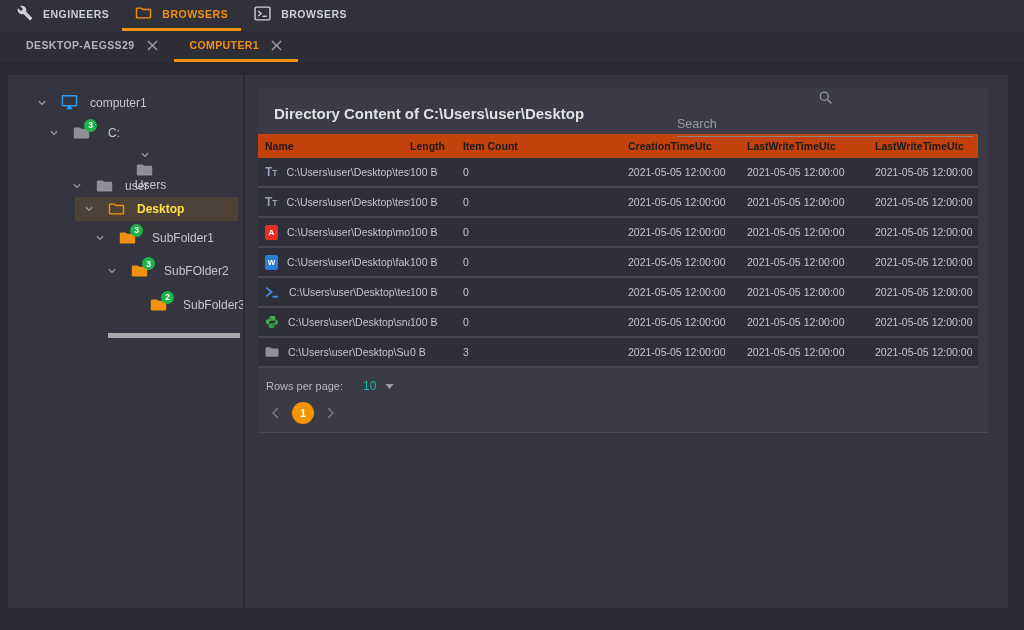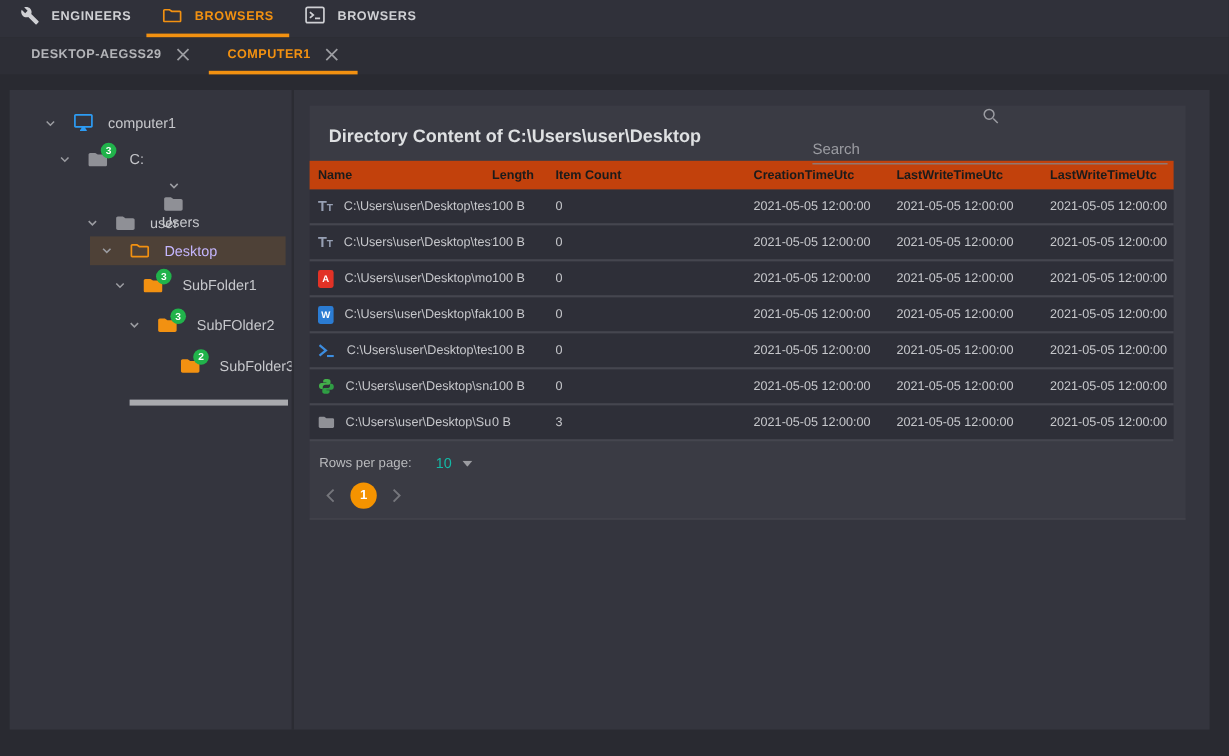--- a/index.html
+++ b/index.html
@@ -27,21 +27,21 @@
   
   .sidebar { width:237px; border-right:2px solid #2b2c33; padding-top:13px; overflow:hidden; position:relative; }
   .tree-item { display:flex; align-items:center; font-size:12px; color:#c6c7cb; cursor:pointer; white-space:nowrap; }
   .chev { width:14px; height:14px; margin-right:12px; flex:0 0 auto; display:flex; align-items:center; }
   .chev-spacer { width:26px; flex:0 0 auto; }
   .tree-ic { position:relative; width:18px; height:16px; margin-right:11px; flex:0 0 auto; display:flex; align-items:center; }
   .badge { position:absolute; top:-6px; right:-6px; width:13px; height:13px; border-radius:50%;
            background:#21b34b; color:#fff; font-size:8.5px; font-weight:bold;
            display:flex; align-items:center; justify-content:center; }
   .tree-item.selected { background:rgba(242,145,17,.14); }
-  .tree-item.selected .tree-label { color:#c4b5fd; }
+  .tree-item.selected .tree-label { color:#fde047;font-weight:bold; }
   .h-scrollbar { position:absolute; left:100px; top:258px; width:132px; height:5px; background:#a9aaae; }
   
   .main-panel { position:relative; flex:1; }
   .card { position:absolute; left:13px; top:13px; width:730px; background:#3a3b44; border-bottom:1px solid #46474f; }
   .card-header { display:flex; justify-content:space-between; align-items:center; padding:12px 15px 8px 16px; height:46px; }
   .card-title { font-size:15px; font-weight:bold; color:#dee0e2; }
   .search-box { width:296px; display:flex; align-items:center; gap:8px;
                 border-bottom:1px solid #85868b; padding-bottom:5px;flex-direction:column; }
   .search-box input { background:transparent; border:none; outline:none; color:#c6c7cb;
                       font-size:12.5px; width:100%; font-family:"Liberation Sans", sans-serif; }

